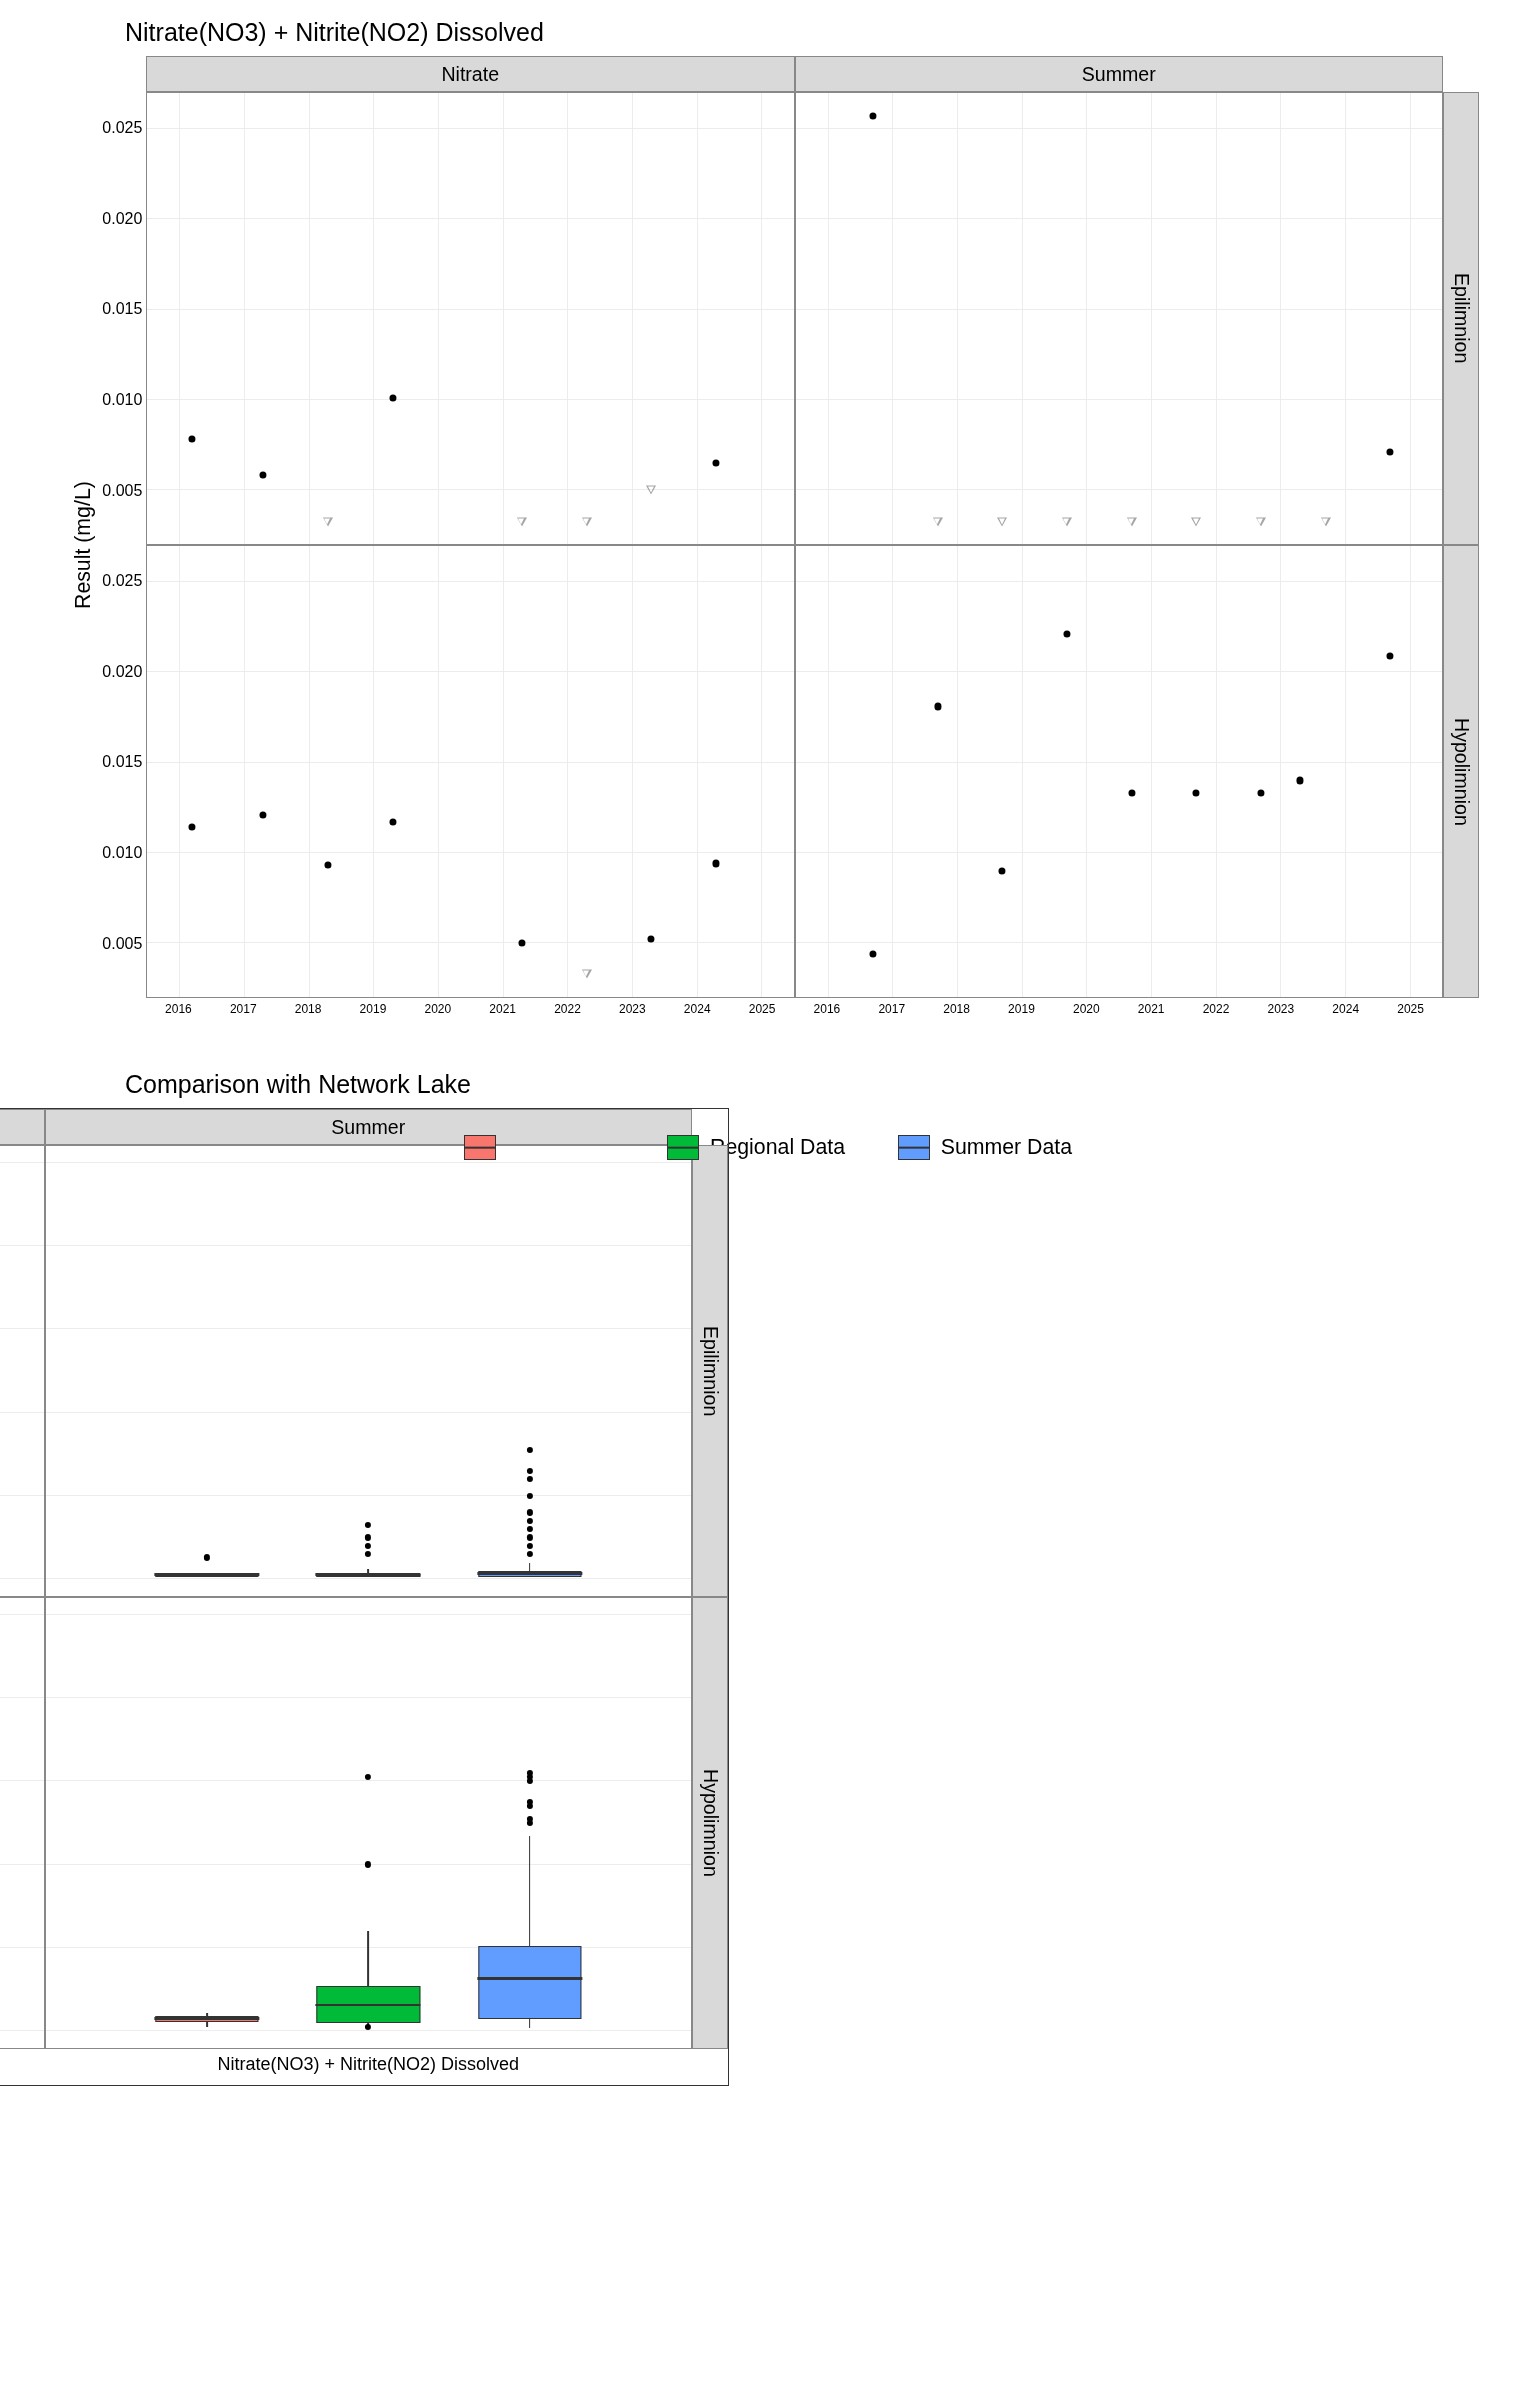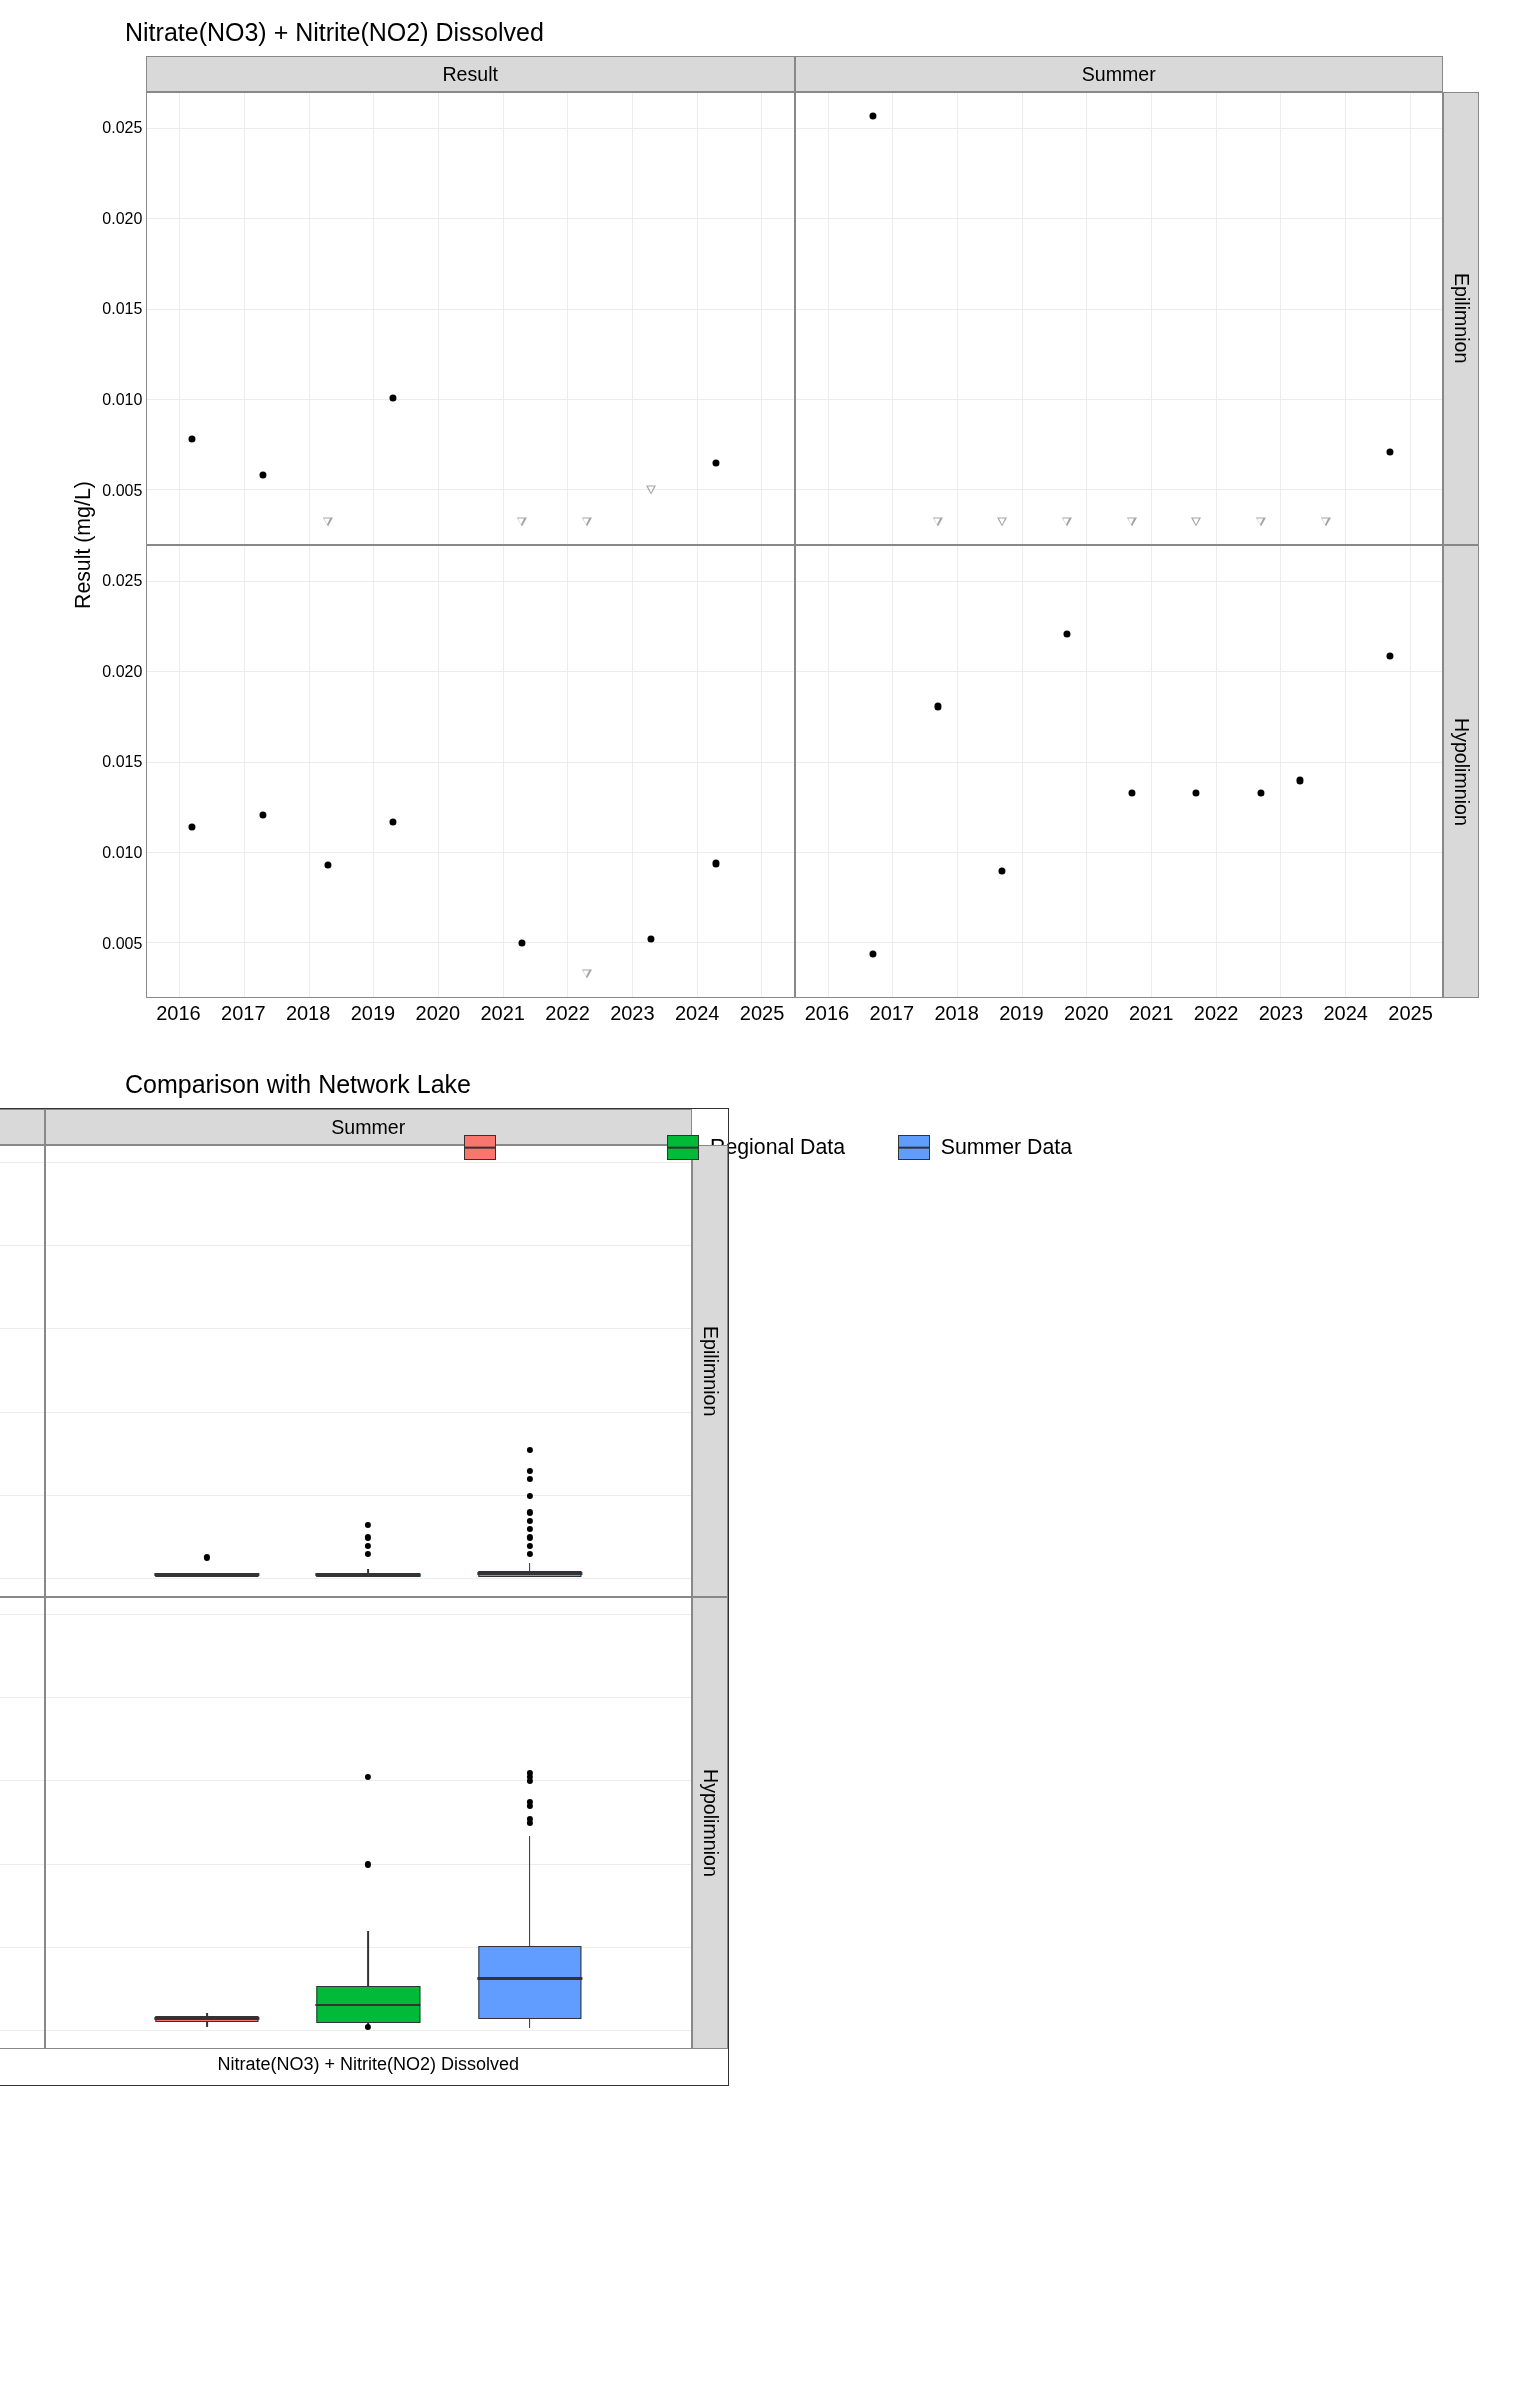--- a/index.html
+++ b/index.html
@@ -58,21 +58,21 @@
     font-size: 16px;
   }
   .y-tick {
     position: absolute;
     right: 3.6px;
     transform: translateY(50%);
     white-space: nowrap;
   }
   .x-ticks {
     position: relative;
-    font-size: 20px;
+    font-size: 12px;
   }
   .x-tick {
     position: absolute;
     top: 3.6px;
     transform: translateX(-50%);
     white-space: nowrap;
   }
   .grid-h, .grid-v {
     position: absolute;
     background: #ececec;
@@ -143,21 +143,21 @@
   }
 </style>
 </head>
 <body>
 
 <div class="chart-block">
   <h2 class="chart-title">Nitrate(NO3) + Nitrite(NO2) Dissolved</h2>
   <div class="facet-2x2 scatter">
     <div class="y-axis-label">Result (mg/L)</div>
     <div style="grid-column:2;grid-row:1"></div>
-    <div class="col-strip" style="grid-column:3;grid-row:1">Result</div>
+    <div class="col-strip" style="grid-column:3;grid-row:1">Nitrate</div>
     <div class="col-strip" style="grid-column:4;grid-row:1">Summer</div>
     <div style="grid-column:5;grid-row:1"></div>
 
     <div class="y-ticks" style="grid-column:2;grid-row:2" id="s-yt-1">
         <div class="y-tick" style="bottom: 12%;">0.005</div>
         <div class="y-tick" style="bottom: 32%;">0.010</div>
         <div class="y-tick" style="bottom: 52%;">0.015</div>
         <div class="y-tick" style="bottom: 72%;">0.020</div>
         <div class="y-tick" style="bottom: 92%;">0.025</div>
       </div>

